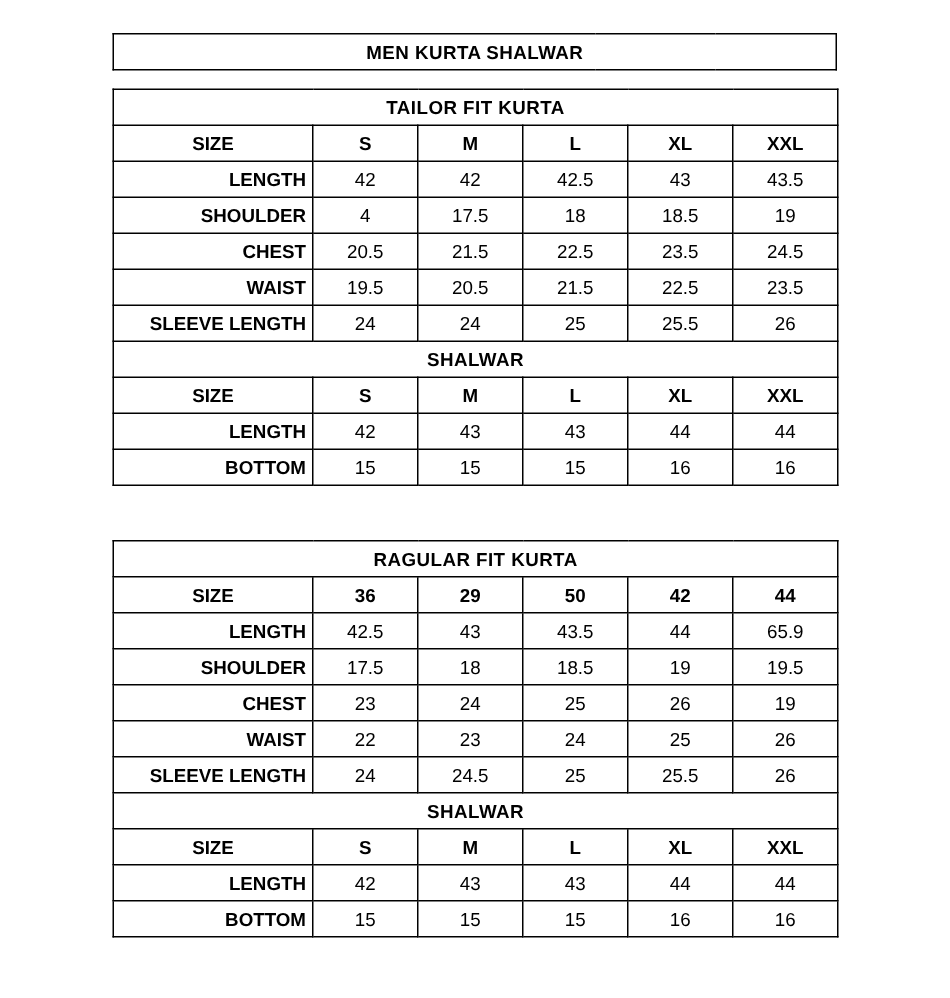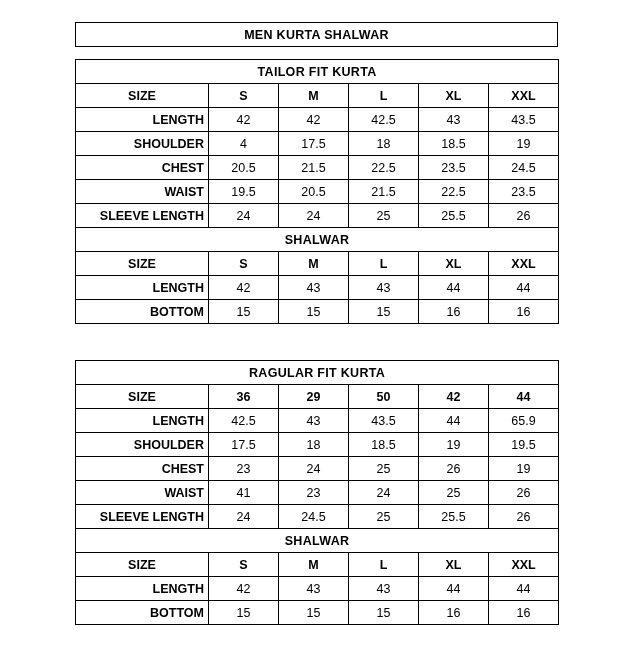--- a/index.html
+++ b/index.html
@@ -223,21 +223,21 @@
       <tr>
         <td class="row-label">CHEST</td>
         <td class="val">23</td>
         <td class="val">24</td>
         <td class="val">25</td>
         <td class="val">26</td>
         <td class="val">19</td>
       </tr>
       <tr>
         <td class="row-label">WAIST</td>
-        <td class="val">41</td>
+        <td class="val">22</td>
         <td class="val">23</td>
         <td class="val">24</td>
         <td class="val">25</td>
         <td class="val">26</td>
       </tr>
       <tr>
         <td class="row-label">SLEEVE LENGTH</td>
         <td class="val">24</td>
         <td class="val">24.5</td>
         <td class="val">25</td>

